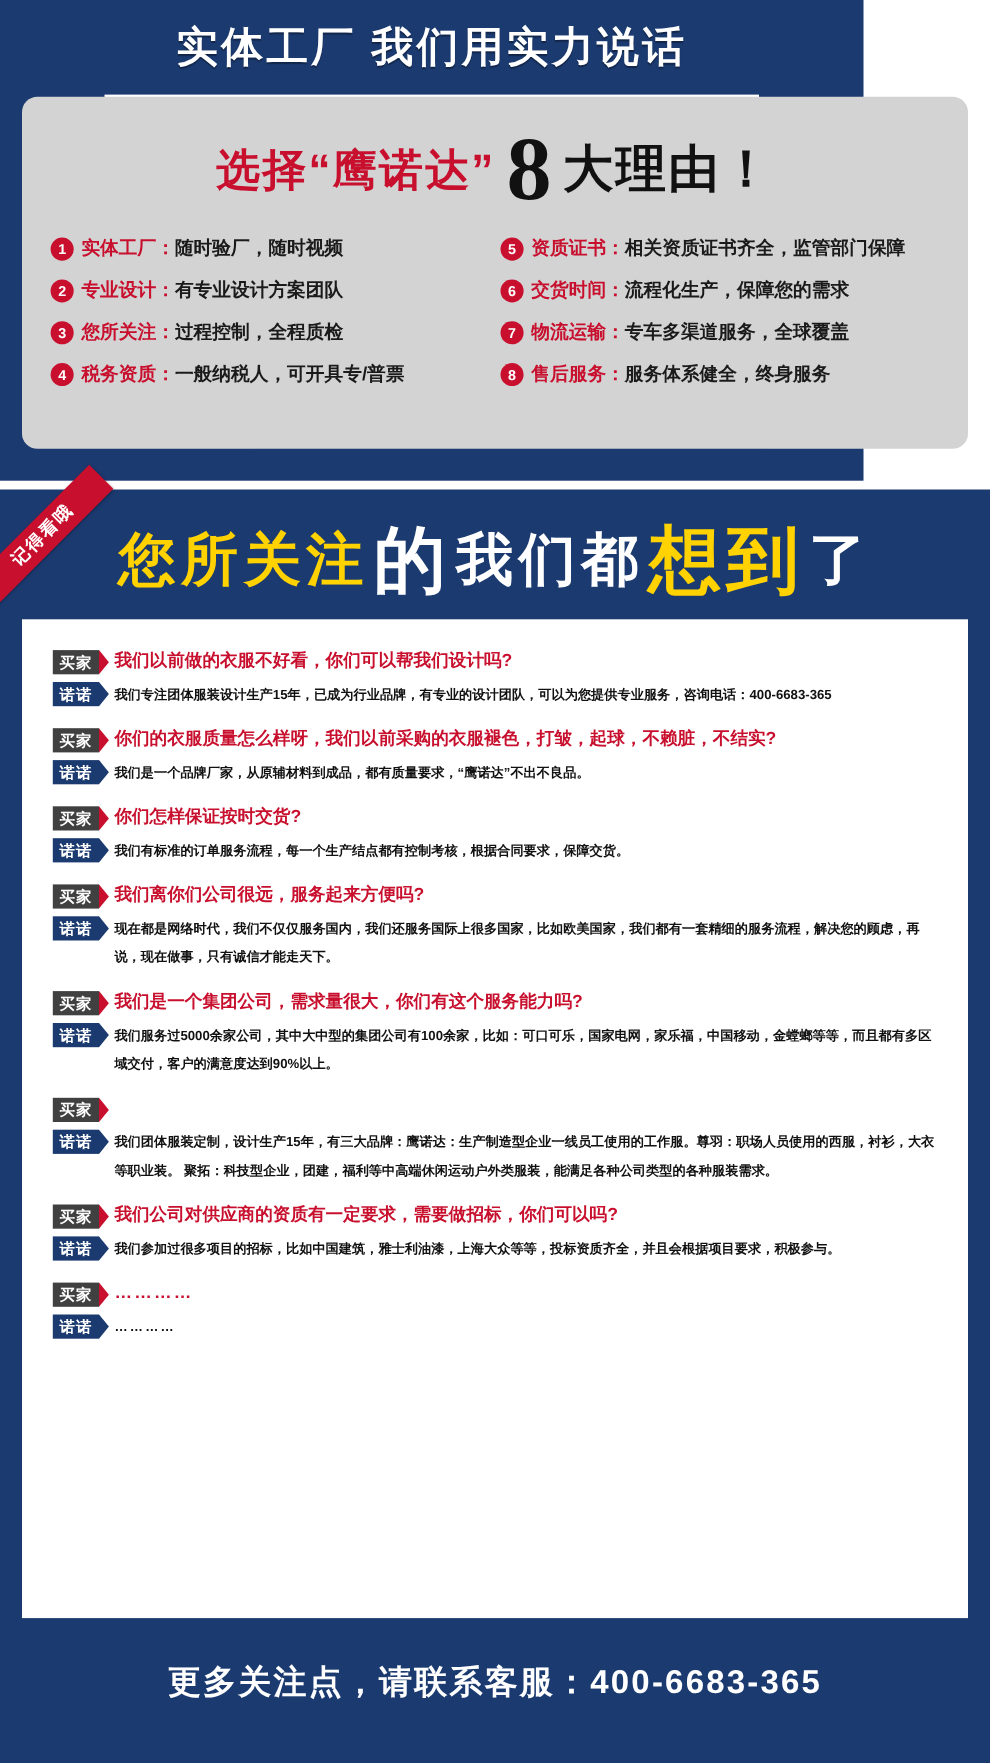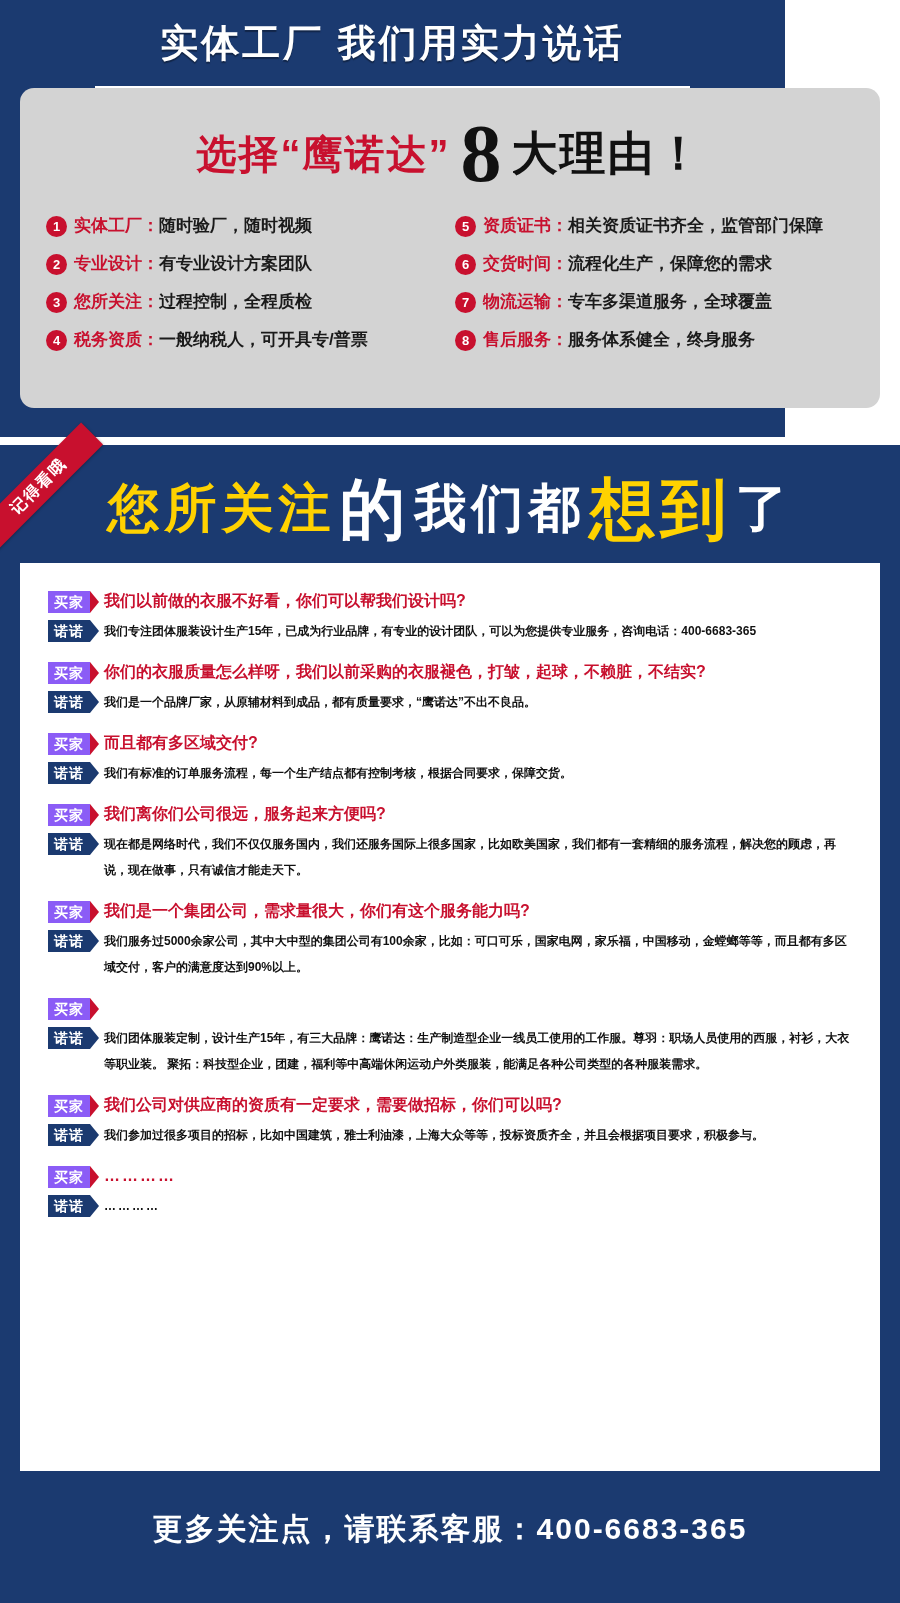--- a/index.html
+++ b/index.html
@@ -185,21 +185,21 @@
     margin-top: 2px;
     letter-spacing: 1px;
   }
   .tag::after {
     content: "";
     position: absolute;
     right: -9px; top: 0;
     border-top: 11px solid transparent;
     border-bottom: 11px solid transparent;
   }
-  .tag-q { background: #8b5cf6; text-align: center; }
+  .tag-q { background: #404040; text-align: center; }
   .tag-q::after { border-left: 9px solid #c8102e; }
   .tag-a { background: #1b3a70; }
   .tag-a::after { border-left: 9px solid #1b3a70; }
   .q-text {
     color: #c8102e;
     font-size: 16px;
     font-weight: bold;
     line-height: 24px;
   }
   .a-text {
@@ -303,21 +303,21 @@
       </div>
       <div class="qa-row">
         <span class="tag tag-a">诺诺</span>
         <span class="a-text">我们是一个品牌厂家，从原辅材料到成品，都有质量要求，“鹰诺达”不出不良品。</span>
       </div>
     </div>
 
     <div class="qa-block">
       <div class="qa-row">
         <span class="tag tag-q">买家</span>
-        <span class="q-text">而且都有多区域交付?</span>
+        <span class="q-text">你们怎样保证按时交货?</span>
       </div>
       <div class="qa-row">
         <span class="tag tag-a">诺诺</span>
         <span class="a-text">我们有标准的订单服务流程，每一个生产结点都有控制考核，根据合同要求，保障交货。</span>
       </div>
     </div>
 
     <div class="qa-block">
       <div class="qa-row">
         <span class="tag tag-q">买家</span>

